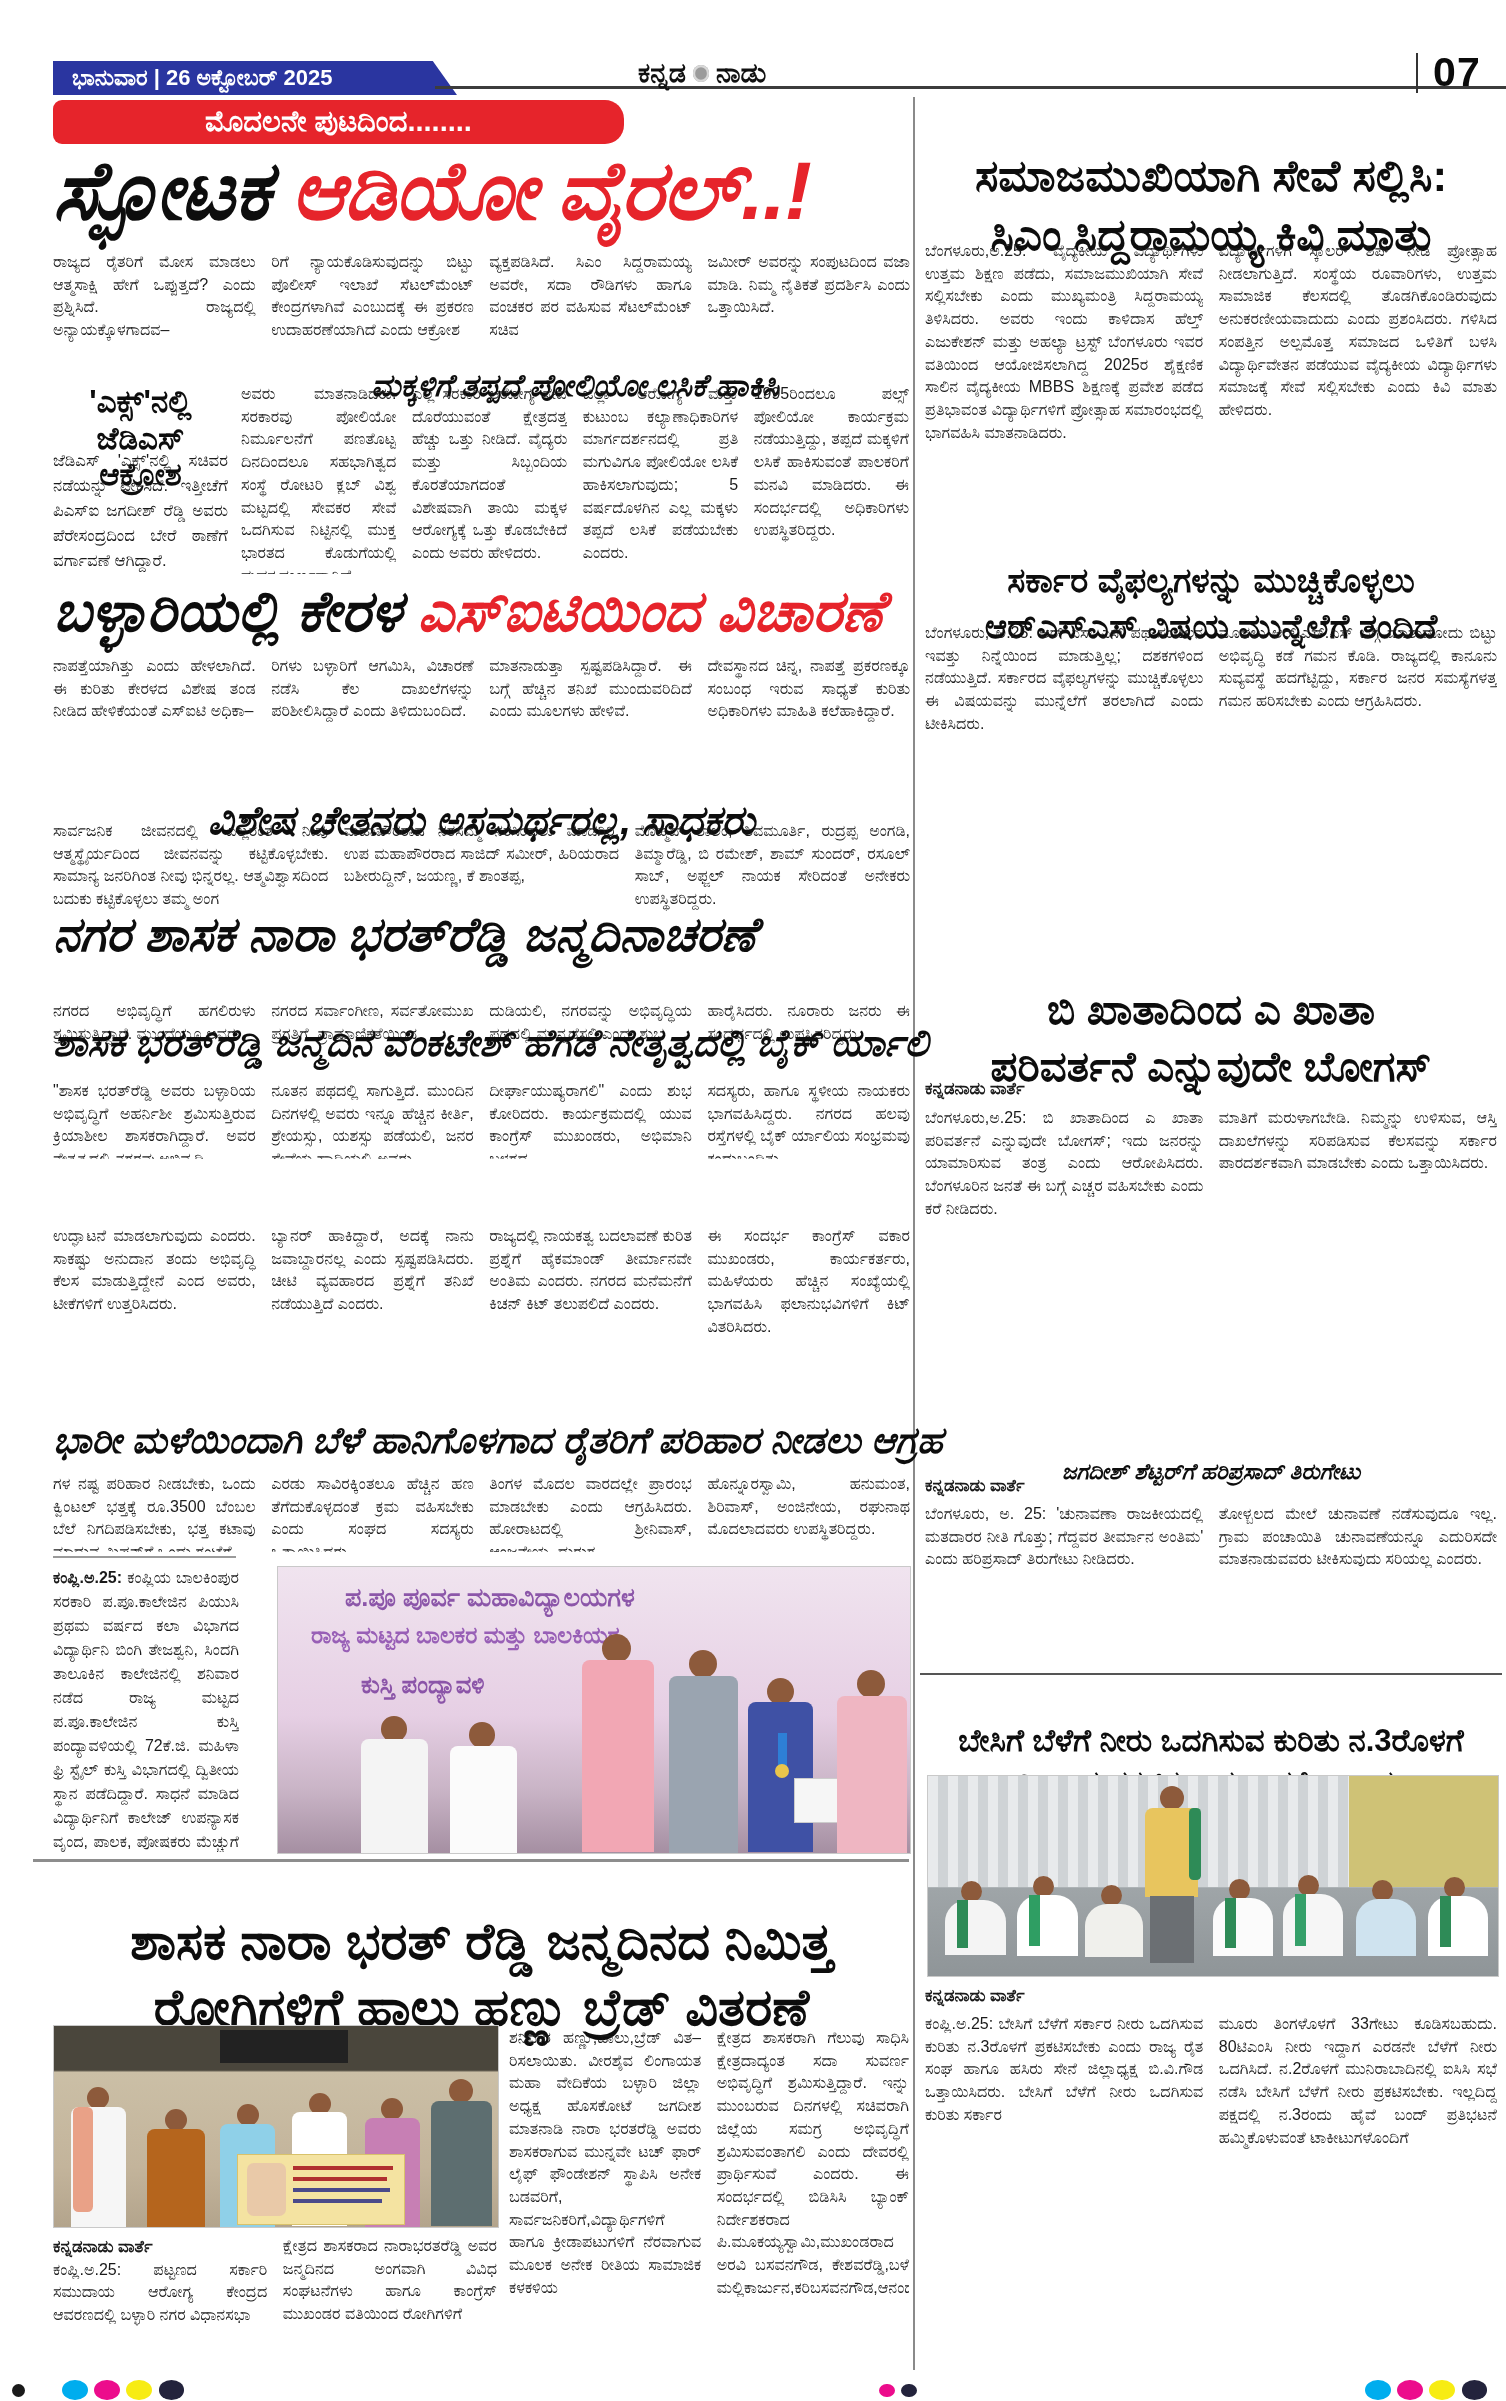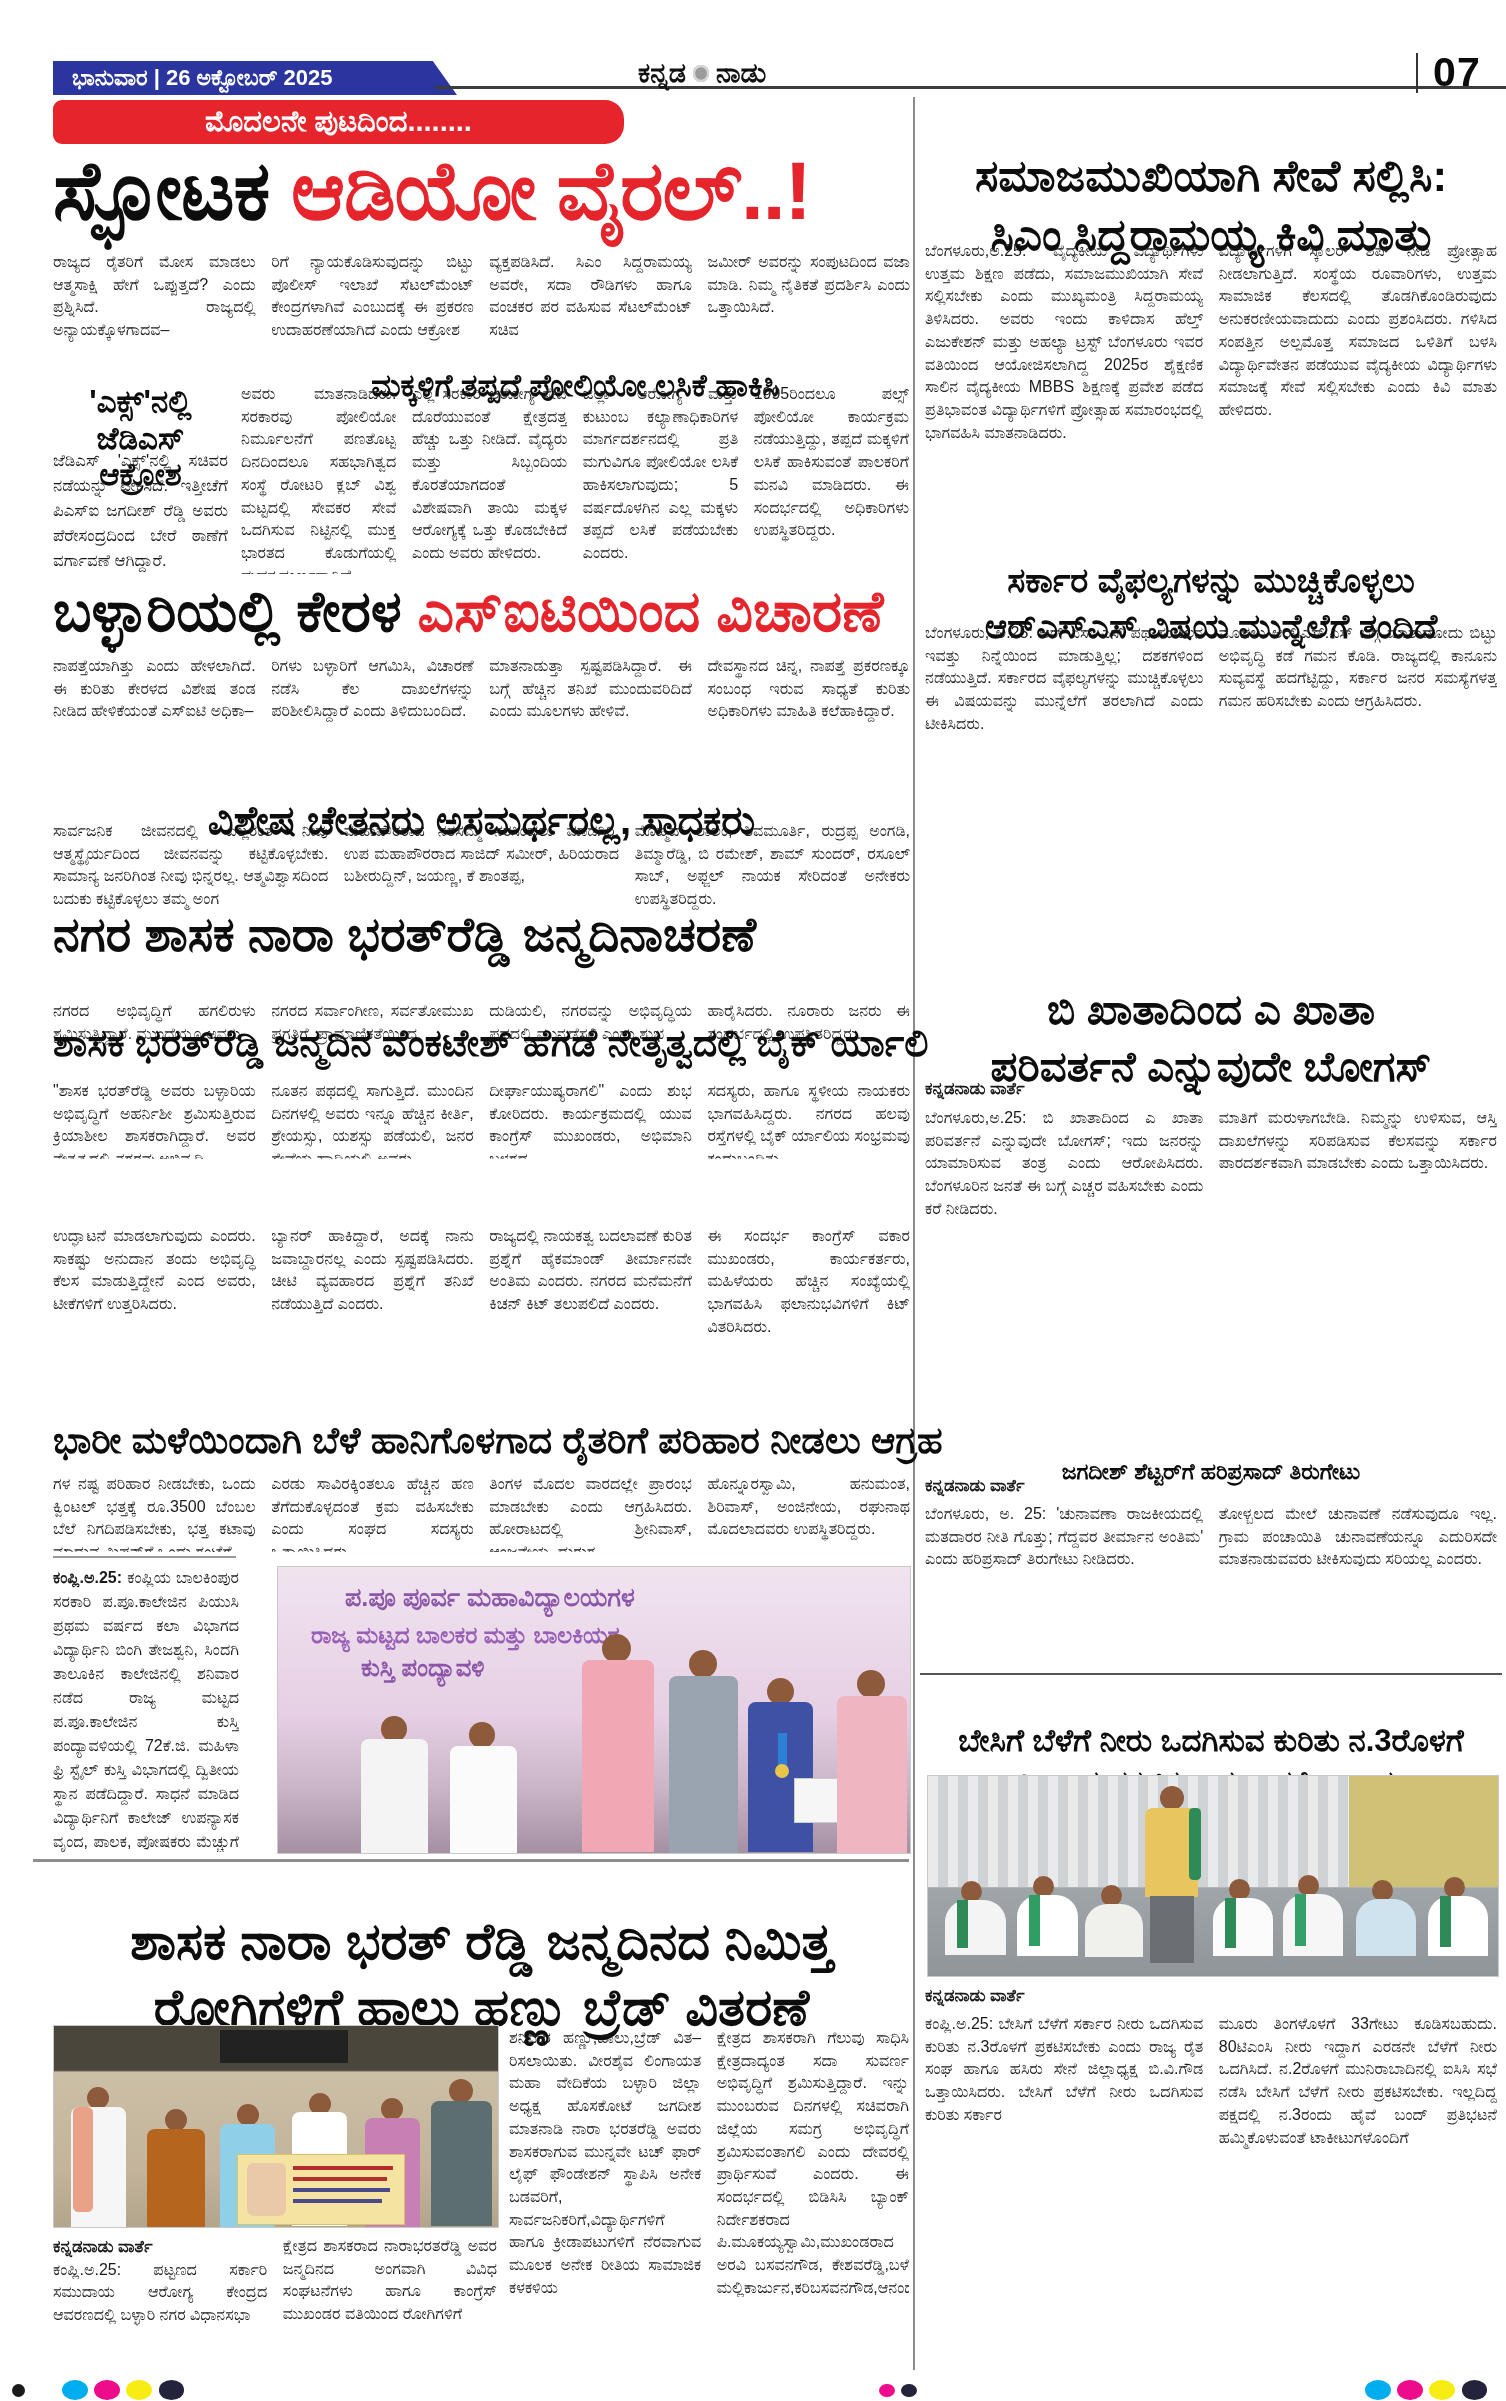--- a/index.html
+++ b/index.html
@@ -2,21 +2,21 @@
 <html style="font-size:9px"><head>
 <meta charset="utf-8">
 <style>
   html,body{margin:0;padding:0;background:#e9e9e9;}
   #page{position:relative;width:1507px;height:2401px;background:#ffffff;margin:0 auto;
         font-family:"Liberation Sans",sans-serif;color:#1a1a1a;overflow:hidden;}
   .abs{position:absolute;}
   .hl{font-weight:900;color:#0d0d0d;line-height:1.18;}
   .hl .red{color:#e6242b;}
   .center{text-align:center;margin-top:36px;}
-  .nowrap{white-space:nowrap;}
+  .nowrap{white-space:nowrap;font-style:italic;}
   .body-cols{display:flex;gap:15.5px;overflow:hidden;}
   .body-cols .col{flex:1 1 0;font-size:16px;line-height:1.42;text-align:justify;overflow:hidden;}
   .single-col{font-size:16.6px;line-height:1.5;text-align:justify;overflow:hidden;}
   .byline{font-weight:800;font-size:16.6px;}
   .rule-h{background:#6b6b6b;}
   .rule-v{background:#6b6b6b;}
   
   .date-banner{background:#2a35a0;color:#fff;font-weight:800;font-size:22px;
                display:flex;align-items:center;padding-left:19px;
                clip-path:polygon(0 0,94% 0,100% 100%,0 100%);}
@@ -130,21 +130,21 @@
 
   <div class="abs rule-h" style="left:53px;top:1556px;width:183px;height:1.7px;background:#9a9a9a;"></div>
   <div class="abs single-col" style="left:53px;top:1566px;width:186px;height:286px;font-size:16px;">
     <b>ಕಂಪ್ಲಿ.ಅ.25:</b>
     <span>ಕಂಪ್ಲಿಯ ಬಾಲಕಿಂಪುರ ಸರಕಾರಿ ಪ.ಪೂ.ಕಾಲೇಜಿನ ಪಿಯುಸಿ ಪ್ರಥಮ ವರ್ಷದ ಕಲಾ ವಿಭಾಗದ ವಿದ್ಯಾರ್ಥಿನಿ ಬಿಂಗಿ ತೇಜಶ್ವನಿ, ಸಿಂದಗಿ ತಾಲೂಕಿನ ಕಾಲೇಜಿನಲ್ಲಿ ಶನಿವಾರ ನಡೆದ ರಾಜ್ಯ ಮಟ್ಟದ ಪ.ಪೂ.ಕಾಲೇಜಿನ ಕುಸ್ತಿ ಪಂದ್ಯಾವಳಿಯಲ್ಲಿ 72ಕೆ.ಜಿ. ಮಹಿಳಾ ಫ್ರಿ ಸ್ಟೈಲ್ ಕುಸ್ತಿ ವಿಭಾಗದಲ್ಲಿ ದ್ವಿತೀಯ ಸ್ಥಾನ ಪಡೆದಿದ್ದಾರೆ. ಸಾಧನೆ ಮಾಡಿದ ವಿದ್ಯಾರ್ಥಿನಿಗೆ ಕಾಲೇಜ್ ಉಪನ್ಯಾಸಕ ವೃಂದ, ಪಾಲಕ, ಪೋಷಕರು ಮೆಚ್ಚುಗೆ ವ್ಯಕ್ತಪಡಿಸಿದ್ದಾರೆ.</span>
   </div>
   <div class="abs photo" style="left:277px;top:1566px;width:632px;height:286px;
        background:linear-gradient(180deg,#f0e4ef 0%,#e6cfe4 52%,#c9b4c6 78%,#a58fa2 100%);">
     <div class="banner-text" style="left:67px;top:15.5px;font-size:25.5px;">ಪ.ಪೂ ಪೂರ್ವ ಮಹಾವಿದ್ಯಾಲಯಗಳ</div>
     <div class="banner-text" style="left:33px;top:55px;font-size:23px;color:#8a4aae;">ರಾಜ್ಯ ಮಟ್ಟದ ಬಾಲಕರ ಮತ್ತು ಬಾಲಕಿಯರ</div>
-    <div class="banner-text" style="left:83px;top:87px;font-size:24.4px;color:#7b3f9e;">ಕುಸ್ತಿ ಪಂದ್ಯಾವಳಿ</div>
+    <div class="banner-text" style="left:83px;top:104px;font-size:24.4px;color:#7b3f9e;">ಕುಸ್ತಿ ಪಂದ್ಯಾವಳಿ</div>
 
     <div class="ph-head" style="left:103px;top:149px;width:25.5px;height:25.5px;"></div>
     <div class="ph-person" style="left:83px;top:172px;width:67px;height:114px;background:#f4f4f4;"></div>
     <div class="ph-head" style="left:191px;top:155px;width:25.5px;height:25.5px;"></div>
     <div class="ph-person" style="left:172px;top:179px;width:67px;height:107px;background:#fbfbfb;"></div>
     <div class="ph-head" style="left:324px;top:67px;width:29px;height:29px;"></div>
     <div class="ph-person" style="left:304px;top:93px;width:72px;height:192px;background:#f2a7b4;"></div>
     <div class="ph-head" style="left:411px;top:83px;width:28px;height:28px;"></div>
     <div class="ph-person" style="left:391px;top:109px;width:69px;height:177px;background:#9aa4b0;"></div>
     <div class="ph-head" style="left:489px;top:111px;width:27px;height:27px;"></div>

